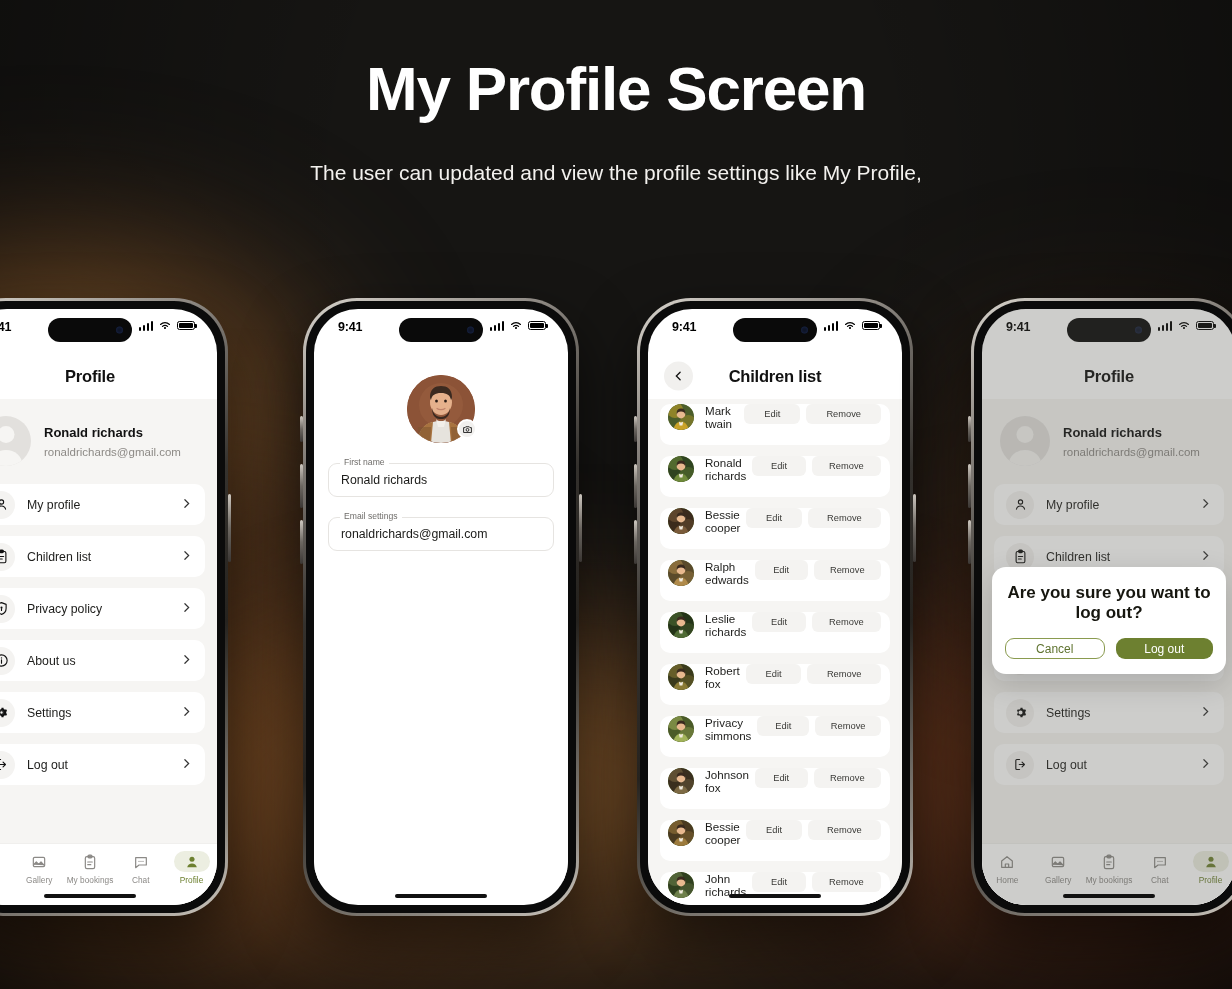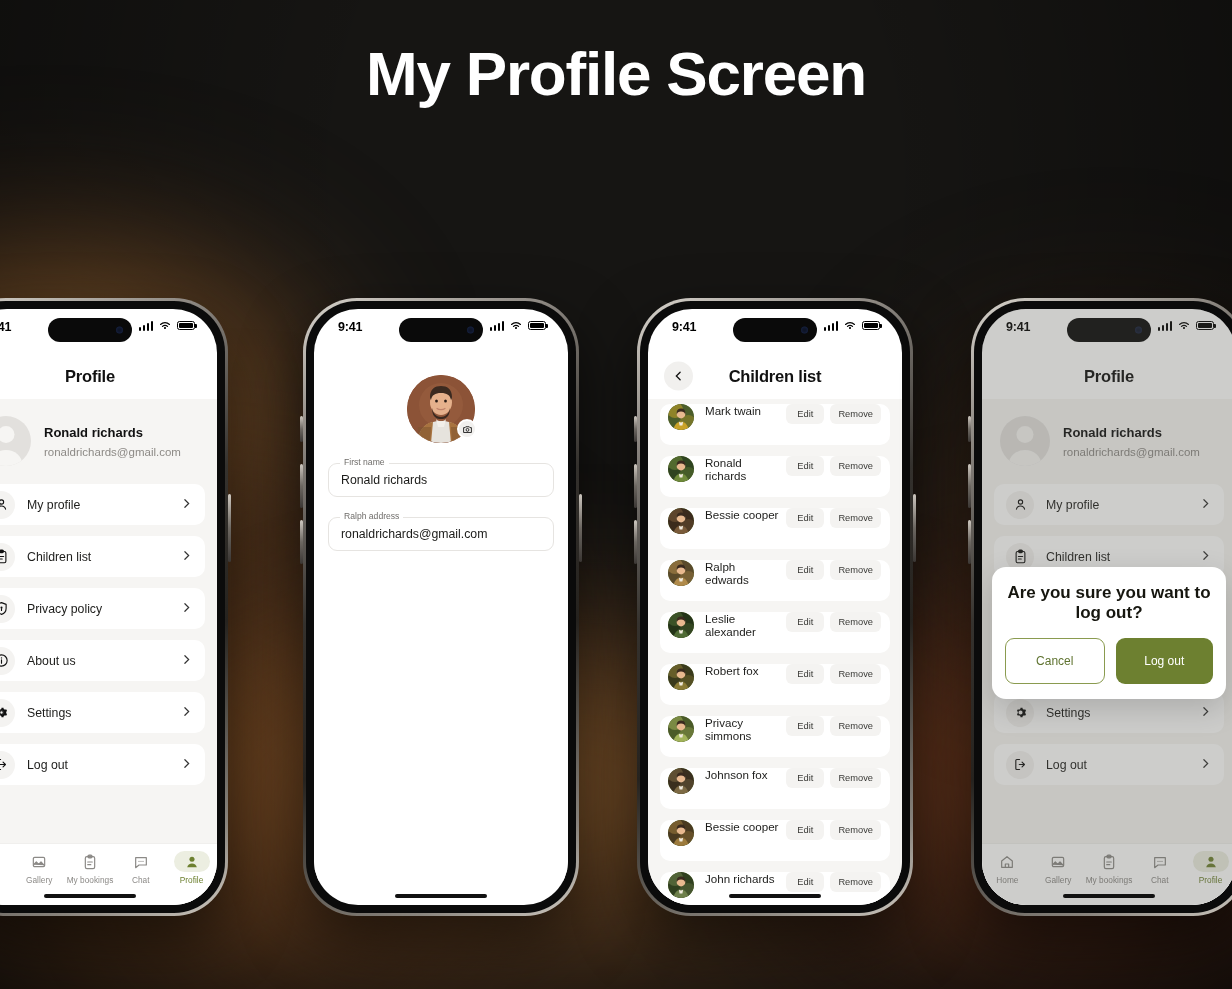--- a/index.html
+++ b/index.html
@@ -73,21 +73,21 @@
   }
   .vignette {
     position: absolute; inset: 0;
     background: radial-gradient(ellipse at 50% 18%, rgba(0,0,0,0) 30%, rgba(0,0,0,0.35) 78%, rgba(0,0,0,0.55) 100%);
     pointer-events: none;
   }
 
   
   .header {
     position: absolute;
-    left: 0; right: 0; top: 41px;
+    left: 0; right: 0; top: 56px;
     text-align: center;
     z-index: 6;
   }
   .page-title {
     font-size: 62px;
     font-weight: 700;
     color: #ffffff;
     letter-spacing: -1.2px;
     line-height: 1.05;
   }
@@ -383,21 +383,21 @@
   }
   .child-av {
     width: 26px; height: 26px; border-radius: 50%;
     flex: none; overflow: hidden;
     background: #6f7e4a;
   }
   .child-name { flex: 1; margin-left: 11px; font-size: 11.6px; color: #1d1d1b; }
   .mini-btn {
     height: 20px;
     min-width: 38px;
-    padding: 0 8px;
+    padding: 0 20px;
     border-radius: 6px;
     background: #f4f3f1;
     display: flex; align-items: center; justify-content: center;
     font-size: 9.3px;
     color: #3a3a37;
     margin-left: 6px;
   }
 
   
   .dim { position: absolute; inset: 0; background: rgba(90,88,84,0.30); z-index: 6; }
@@ -414,21 +414,21 @@
   .dlg-title {
     text-align: center;
     font-size: 17px;
     font-weight: 700;
     color: #16160f;
     margin-bottom: 15px;
   }
   .dlg-btns { display: flex; gap: 11px; }
   .dlg-btn {
     flex: 1;
-    height: 46px;
+    height: 21px;
     border-radius: 9px;
     display: flex; align-items: center; justify-content: center;
     font-size: 12px;
   }
   .dlg-cancel { border: 1px solid #8a9b4f; color: #5f7330; background: #fff; }
   .dlg-confirm { background: #6d8030; color: #fff; }
 </style>
 </head>
 <body>
 
@@ -437,20 +437,21 @@
   <div class="glow glow-a"></div>
   <div class="glow glow-b"></div>
   <div class="glow glow-c"></div>
   <div class="glow glow-d"></div>
   <div class="glow glow-e"></div>
   <div class="vignette"></div>
 
   <div class="header">
     <div class="page-title">My Profile Screen</div>
     <div class="page-sub">
+      <div>The user can updated and view the profile settings like My Profile,</div>
     </div>
   </div>
 
   <div class="phone" id="p1">
 
     <div class="btn-side btn-right" style="top:196px;height:68px;"></div>
     <div class="phone-inner">
       <div class="screen">
 
         <div class="statusbar">
@@ -680,21 +681,21 @@
                   <circle cx="12" cy="12.8" r="3.1"></circle>
                 </svg>
             </div>
           </div>
 
           <div class="field">
             <span class="flabel">First name</span>
             <span class="fval">Ronald richards</span>
           </div>
           <div class="field">
-            <span class="flabel">Ralph address</span>
+            <span class="flabel">Email settings</span>
             <span class="fval">ronaldrichards@gmail.com</span>
           </div>
 
         </div>
         <div class="home-ind"></div>
 
       </div>
     </div>
   </div>
 
@@ -831,21 +832,21 @@
                   <g clip-path="url(#cc4)">
                     <rect width="26" height="26" fill="#243418"></rect>
                     <circle cx="7" cy="6" r="8" fill="#4f6b35" opacity="0.55"></circle>
                     <circle cx="20" cy="20" r="9" fill="#4f6b35" opacity="0.35"></circle>
                     <circle cx="13" cy="10" r="4.4" fill="#e8b98f"></circle>
                     <path d="M8.6 9.2c0-3.2 2-4.6 4.4-4.6s4.4 1.4 4.4 4.6c0 .8-.3 1.2-.3 1.2-.4-2-1.6-2.8-4.1-2.8s-3.7.8-4.1 2.8c0 0-.3-.4-.3-1.2z" fill="#3a2a1e"></path>
                     <path d="M5.5 26c.7-5.6 3.8-8.2 7.5-8.2s6.8 2.6 7.5 8.2z" fill="#4f6b35"></path>
                     <path d="M10.8 17.6c1.2 1.2 3.2 1.2 4.4 0l-.8 4h-2.8z" fill="#efe9dd"></path>
                   </g>
                 </svg></span>
-              <span class="child-name">Leslie alexander</span>
+              <span class="child-name">Leslie richards</span>
               <span class="mini-btn">Edit</span>
               <span class="mini-btn">Remove</span>
             </div>
             <div class="child-row">
               <span class="child-av"><svg viewBox="0 0 26 26" width="26" height="26">
                   <defs>
                     <clipPath id="cc5">
                       <circle cx="13" cy="13" r="13"></circle>
                     </clipPath>
                   </defs>

